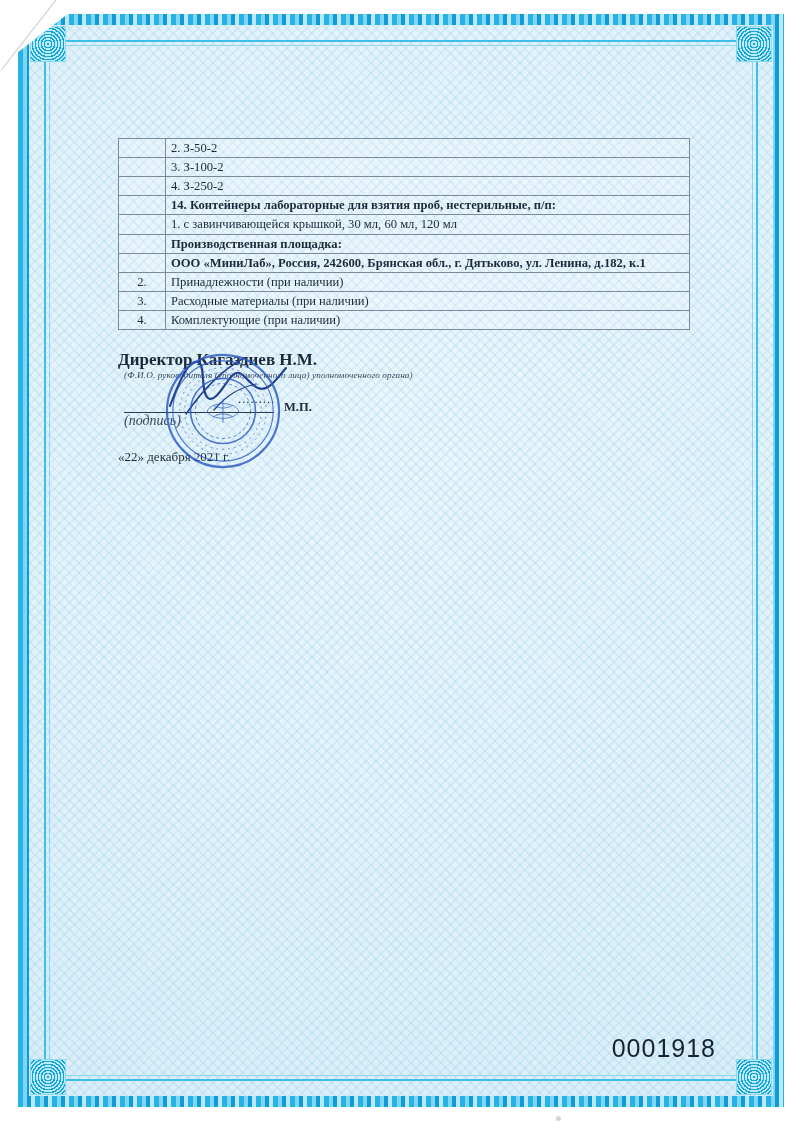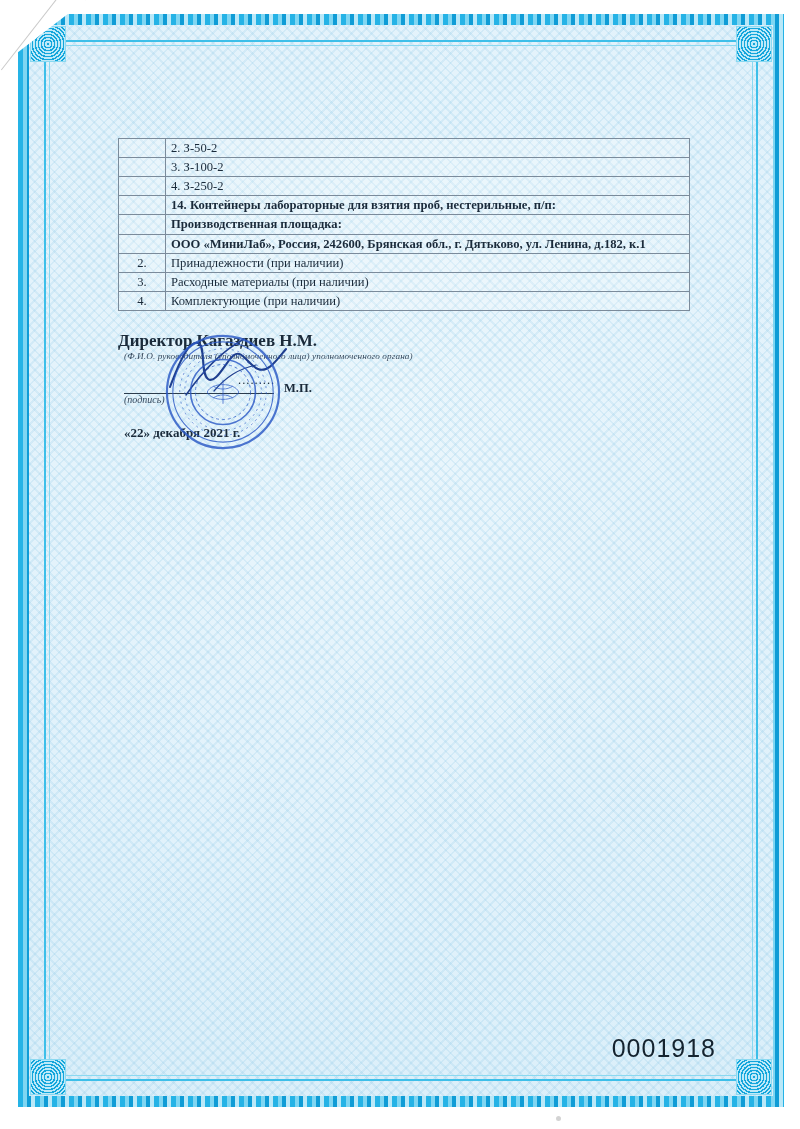--- a/index.html
+++ b/index.html
@@ -150,42 +150,41 @@
     letter-spacing: .1px;
   }
   .sign-rule {
     margin-top: 32px;
     margin-left: 6px;
     width: 150px;
     border-top: 1px solid #2b3c4d;
   }
   .sign-rule-caption {
     font-style: italic;
-    font-size: 10px;
+    font-size: 14px;
     margin-left: 6px;
     color: #35485c;
   }
   .mp {
     position: absolute;
     left: 166px;
     top: 50px;
     font-weight: bold;
     font-size: 12.5px;
   }
   .mp-dots {
     position: absolute;
     left: 120px;
     top: 42px;
     font-size: 12.5px;
     letter-spacing: 1px;
   }
   .date {
     margin-top: 20px;
-    margin-left: 6px;
-    font-weight: bold;
+    font-weight: normal;
     font-size: 13px;
   }
 
   
   .signature {
     position: absolute;
     left: 46px;
     top: -6px;
     width: 140px;
     height: 80px;
@@ -244,20 +243,24 @@
           <td class="num"></td>
           <td class="ind-1">3. З-100-2</td>
         </tr>
         <tr>
           <td class="num"></td>
           <td class="ind-1">4. З-250-2</td>
         </tr>
         <tr>
           <td class="num"></td>
           <td class="ind-3 nb">14. Контейнеры лабораторные для взятия проб, нестерильные, п/п:</td>
+        </tr>
+        <tr>
+          <td class="num"></td>
+          <td class="ind-2">1. с завинчивающейся крышкой, 30 мл, 60 мл, 120 мл</td>
         </tr>
         <tr>
           <td class="num"></td>
           <td class="nb">Производственная площадка:</td>
         </tr>
         <tr>
           <td class="num"></td>
           <td class="nb">ООО «МиниЛаб», Россия, 242600, Брянская обл., г. Дятьково, ул. Ленина, д.182, к.1</td>
         </tr>
         <tr>

